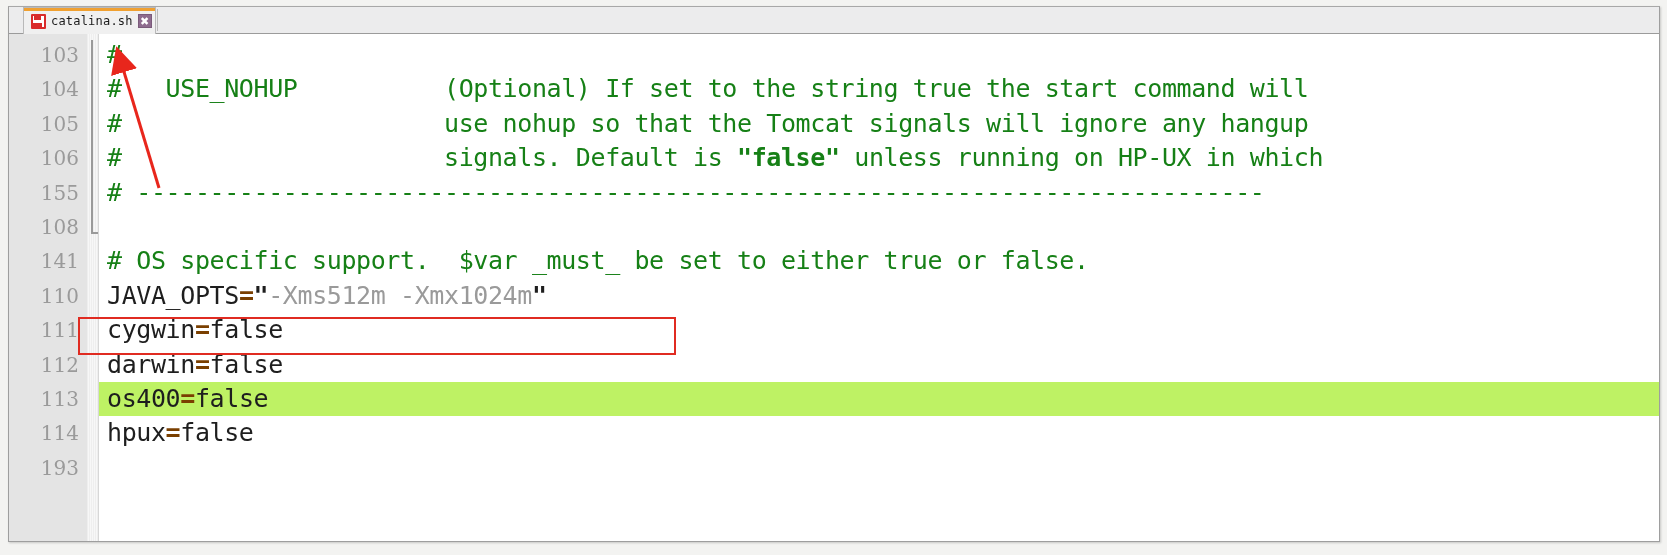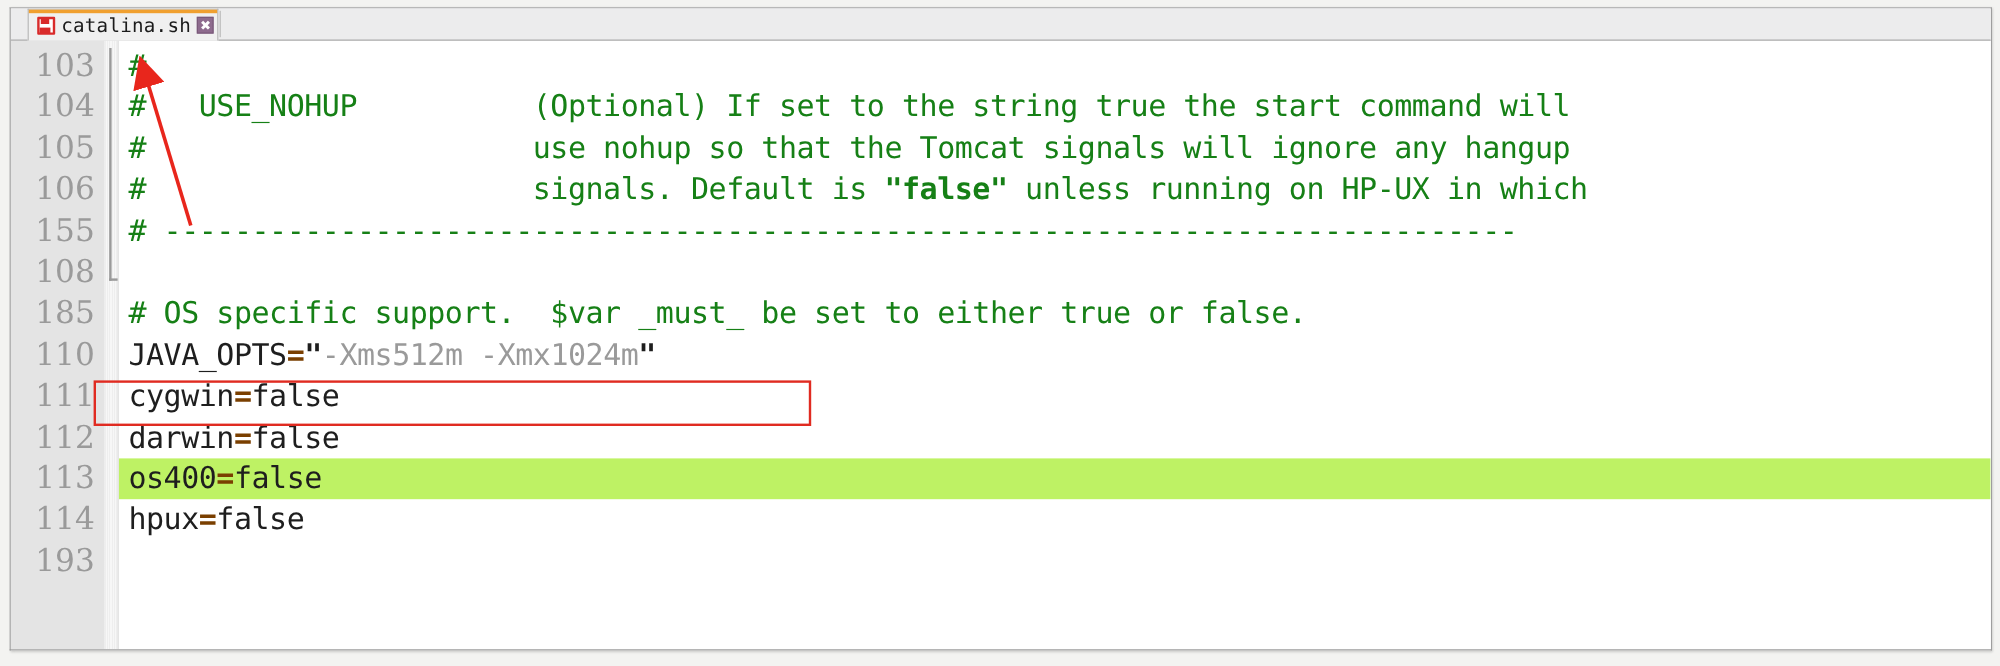--- a/index.html
+++ b/index.html
@@ -91,21 +91,21 @@
   }
   .icon-floppy .label {
     position: absolute;
     left: 2px; bottom: 1px;
     width: 9px; height: 5px;
     background: #d92b2b;
   }
 
   .tab-title {
     font-family: "DejaVu Sans Mono", monospace;
-    font-size: 16px;
+    font-size: 12px;
     color: #1b1b1b;
     letter-spacing: 0.2px;
     white-space: nowrap;
   }
 
   .icon-close {
     width: 14px; height: 14px;
     background: #8e6b8e;
     color: #ffffff;
     font-family: "DejaVu Sans", sans-serif;
@@ -133,21 +133,21 @@
     background: #e4e4e4;
     border-right: 1px solid #e4e4e4;
     padding-top: 4px;
   }
   .gutter .ln {
     height: 34.4px;
     line-height: 34.4px;
     text-align: right;
     padding-right: 7px;
     font-family: "DejaVu Serif", serif;
-    font-size: 26px;
+    font-size: 20px;
     color: #9a9a9a;
     letter-spacing: 0px;
     white-space: nowrap;
   }
 
   .fold-strip {
     position: relative;
     width: 12px;
     min-width: 12px;
     background:
@@ -231,21 +231,21 @@
 
     <div class="code-body">
 
       <div class="gutter" id="gutter">
           <div class="ln">103</div>
           <div class="ln">104</div>
           <div class="ln">105</div>
           <div class="ln">106</div>
           <div class="ln">155</div>
           <div class="ln">108</div>
-          <div class="ln">185</div>
+          <div class="ln">141</div>
           <div class="ln">110</div>
           <div class="ln">111</div>
           <div class="ln">112</div>
           <div class="ln">113</div>
           <div class="ln">114</div>
           <div class="ln">193</div>
         </div>
 
       <div class="fold-strip">
         <div class="fold-bracket"></div>

